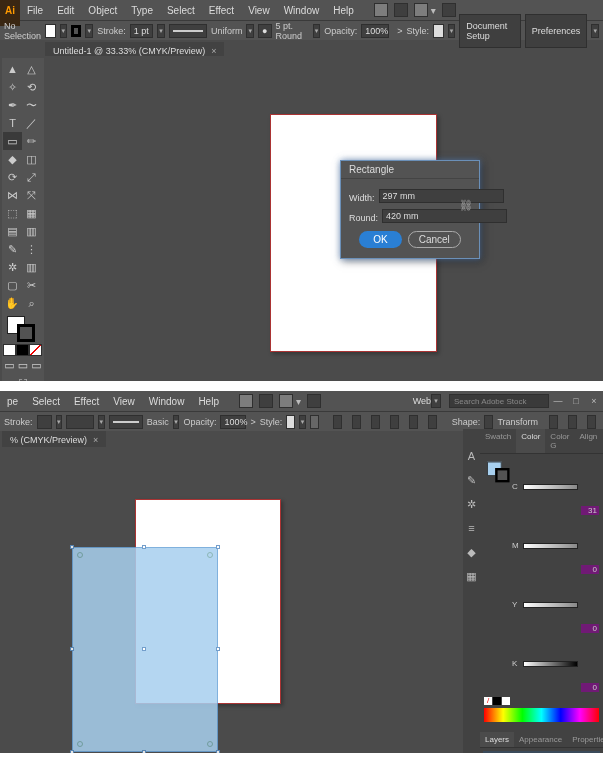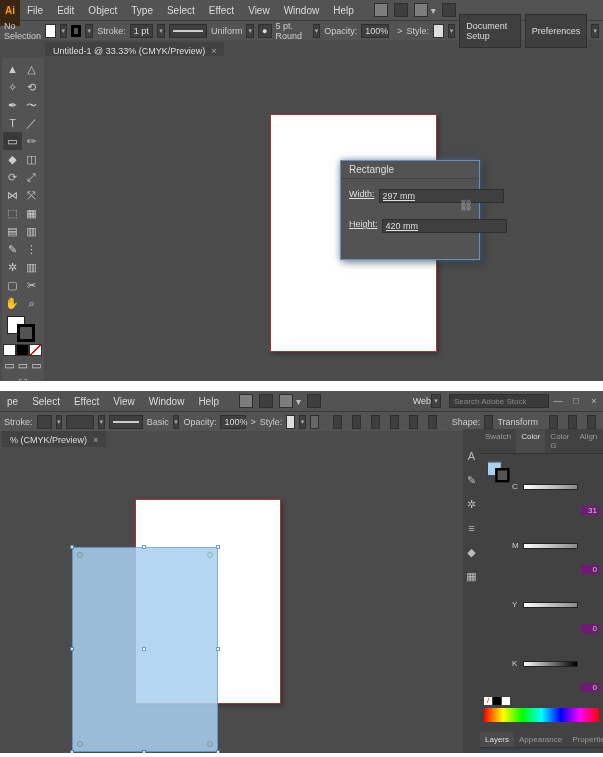--- a/index.html
+++ b/index.html
@@ -43,21 +43,21 @@
   .mode-sw.k { background: #000; }
   .mode-sw.r { background: linear-gradient(135deg, #fff 0%, #fff 45%, #e00 45%, #e00 55%, #fff 55%); }
 
   .canvas1 { position: absolute; left: 45px; top: 56px; right: 0; bottom: 0; background: #4b4b4b; }
   .artboard1 { position: absolute; left: 225px; top: 58px; width: 167px; height: 238px; background: #fff; border: 1px solid #a33; box-shadow: 2px 2px 4px rgba(0,0,0,.3); }
 
   
   .dlg { position: absolute; left: 340px; top: 160px; width: 140px; background: #535353; border: 1px solid #6b90b8; box-shadow: 0 0 6px rgba(100,150,220,.6), 2px 2px 8px rgba(0,0,0,.5); color: #ddd; }
   .dlg-title { padding: 3px 8px; font-size: 10px; border-bottom: 1px solid #444; }
   .dlg-body { padding: 10px 8px; font-size: 9px; }
-  .dlg-row { display: flex; align-items: flex-start; margin-bottom: 16px; text-decoration: underline; }
+  .dlg-row { display: flex; align-items: flex-end; margin-bottom: 6px; }
   .dlg-row label { width: 38px; text-align: right; margin-right: 4px; }
   .dlg-field { flex: 1; background: #3f3f3f; border: 1px solid #2f2f2f; color: #ddd; padding: 1px 3px; height: 14px; font-size: 9px; }
   .dlg-link { position: absolute; right: 6px; top: 38px; color: #aaa; font-size: 11px; }
   .dlg-btns { display: flex; justify-content: center; gap: 6px; margin-top: 8px; }
   .dlg-ok { background: #2a7fd4; color: #fff; border: none; border-radius: 10px; padding: 2px 14px; font-size: 10px; }
   .dlg-cancel { background: transparent; color: #ddd; border: 1px solid #aaa; border-radius: 10px; padding: 2px 10px; font-size: 10px; }
 
   
   .s2 { width: 603px; height: 362px; }
   .s2 .menubar { padding-left: 0; }
@@ -205,24 +205,28 @@
   </div>
 
   <div class="dlg">
     <div class="dlg-title">Rectangle</div>
     <div class="dlg-body">
       <div class="dlg-row">
         <label>Width:</label>
         <input class="dlg-field" value="297 mm" style="">
       </div>
       <div class="dlg-row">
-        <label>Height:</label>
+        <label>Round:</label>
         <input class="dlg-field" value="420 mm" style="">
       </div>
       <span class="dlg-link">⛓</span>
+      <div class="dlg-btns">
+        <button class="dlg-ok">OK</button>
+        <button class="dlg-cancel">Cancel</button>
+      </div>
     </div>
   </div>
 </div>
 
 <div class="shot s2">
 
   <div class="menubar">
     <span class="menu-item">pe</span>
     <span class="menu-item">Select</span>
     <span class="menu-item">Effect</span>

